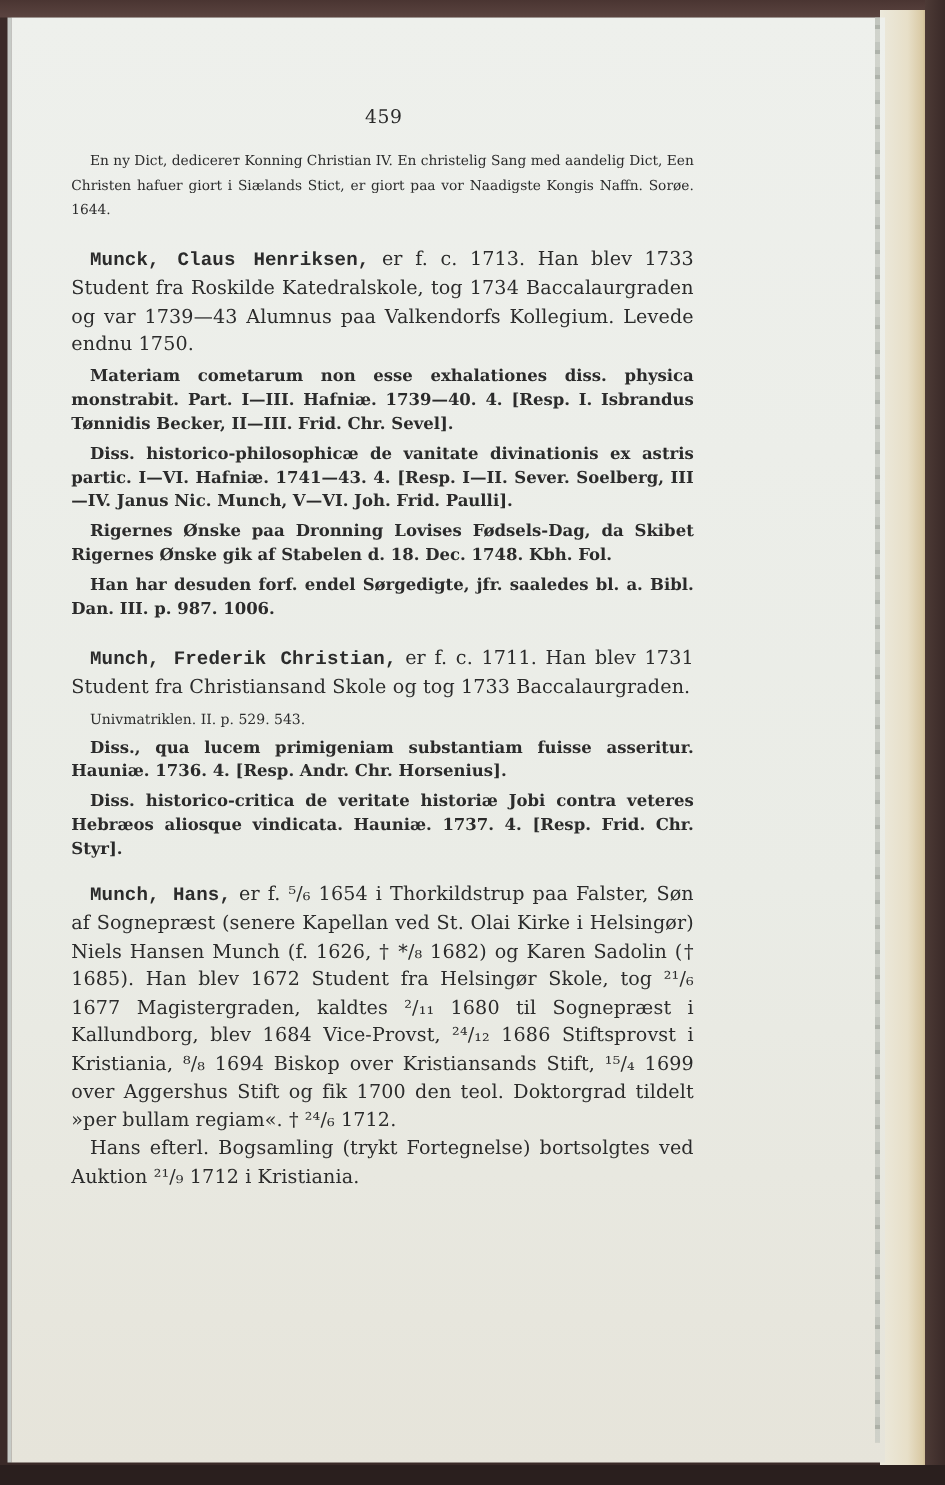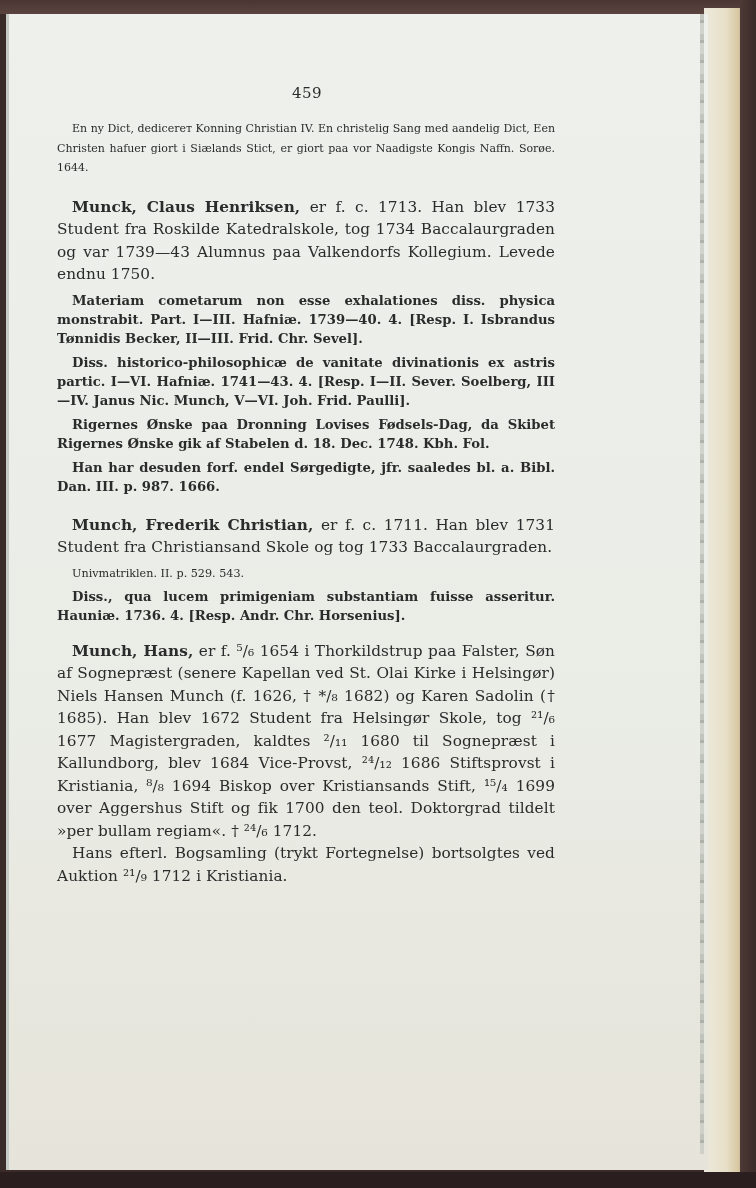--- a/index.html
+++ b/index.html
@@ -77,21 +77,21 @@
       font-size: 11.2px;
       line-height: 16px;
       margin-top: 7px;
     }
     .entry p.work {
       margin-top: 5px;
       font-size: 13.2px;
       line-height: 19px;
       font-weight: bold;
     }
-    .name { font-weight: bold; }
+    .name { font-weight: bold; font-family: Liberation Mono, monospace; }
     .intro p { font-size: 11px; line-height: 19.5px; }
   </style>
 </head>
 <body>
 
 <div class="frame-top"></div>
 <div class="back-page"></div>
 <div class="frame-right"></div>
 <div class="frame-bottom"></div>
 
@@ -103,26 +103,27 @@
 
   <div class="intro">
     <p>En ny Dict, dedicerет Konning Christian IV. En christelig Sang med aandelig Dict, Een Christen hafuer giort i Siælands Stict, er giort paa vor Naadigste Kongis Naffn. Sorøe. 1644.</p>
   </div>
 
   <div class="entry">
     <p class="lead"><span class="name">Munck, Claus Henriksen,</span><span> er f. c. 1713. Han blev 1733 Student fra Roskilde Katedralskole, tog 1734 Baccalaurgraden og var 1739—43 Alumnus paa Valkendorfs Kollegium. Levede endnu 1750.</span></p>
     <p class="work">Materiam cometarum non esse exhalationes diss. physica monstrabit. Part. I—III. Hafniæ. 1739—40. 4. [Resp. I. Isbrandus Tønnidis Becker, II—III. Frid. Chr. Sevel].</p>
     <p class="work">Diss. historico-philosophicæ de vanitate divinationis ex astris partic. I—VI. Hafniæ. 1741—43. 4. [Resp. I—II. Sever. Soelberg, III—IV. Janus Nic. Munch, V—VI. Joh. Frid. Paulli].</p>
     <p class="work">Rigernes Ønske paa Dronning Lovises Fødsels-Dag, da Skibet Rigernes Ønske gik af Stabelen d. 18. Dec. 1748. Kbh. Fol.</p>
-    <p class="work">Han har desuden forf. endel Sørgedigte, jfr. saaledes bl. a. Bibl. Dan. III. p. 987. 1666.</p>
+    <p class="work">Han har desuden forf. endel Sørgedigte, jfr. saaledes bl. a. Bibl. Dan. III. p. 987. 1006.</p>
   </div>
 
   <div class="entry">
     <p class="lead"><span class="name">Munch, Frederik Christian,</span><span> er f. c. 1711. Han blev 1731 Student fra Christiansand Skole og tog 1733 Baccalaurgraden.</span></p>
     <p class="small">Univmatriklen. II. p. 529. 543.</p>
     <p class="work">Diss., qua lucem primigeniam substantiam fuisse asseritur. Hauniæ. 1736. 4. [Resp. Andr. Chr. Horsenius].</p>
+    <p class="work">Diss. historico-critica de veritate historiæ Jobi contra veteres Hebræos aliosque vindicata. Hauniæ. 1737. 4. [Resp. Frid. Chr. Styr].</p>
   </div>
 
   <div class="entry" style="margin-top:15px">
     <p class="lead"><span class="name">Munch, Hans,</span><span> er f. ⁵/₆ 1654 i Thorkildstrup paa Falster, Søn af Sognepræst (senere Kapellan ved St. Olai Kirke i Helsingør) Niels Hansen Munch (f. 1626, † */₈ 1682) og Karen Sadolin († 1685). Han blev 1672 Student fra Helsingør Skole, tog ²¹/₆ 1677 Magistergraden, kaldtes ²/₁₁ 1680 til Sognepræst i Kallundborg, blev 1684 Vice-Provst, ²⁴/₁₂ 1686 Stiftsprovst i Kristiania, ⁸/₈ 1694 Biskop over Kristiansands Stift, ¹⁵/₄ 1699 over Aggershus Stift og fik 1700 den teol. Doktorgrad tildelt »per bullam regiam«. † ²⁴/₆ 1712.</span></p>
     <p class="lead">Hans efterl. Bogsamling (trykt Fortegnelse) bortsolgtes ved Auktion ²¹/₉ 1712 i Kristiania.</p>
   </div>
 </div>
 
 </body></html>

